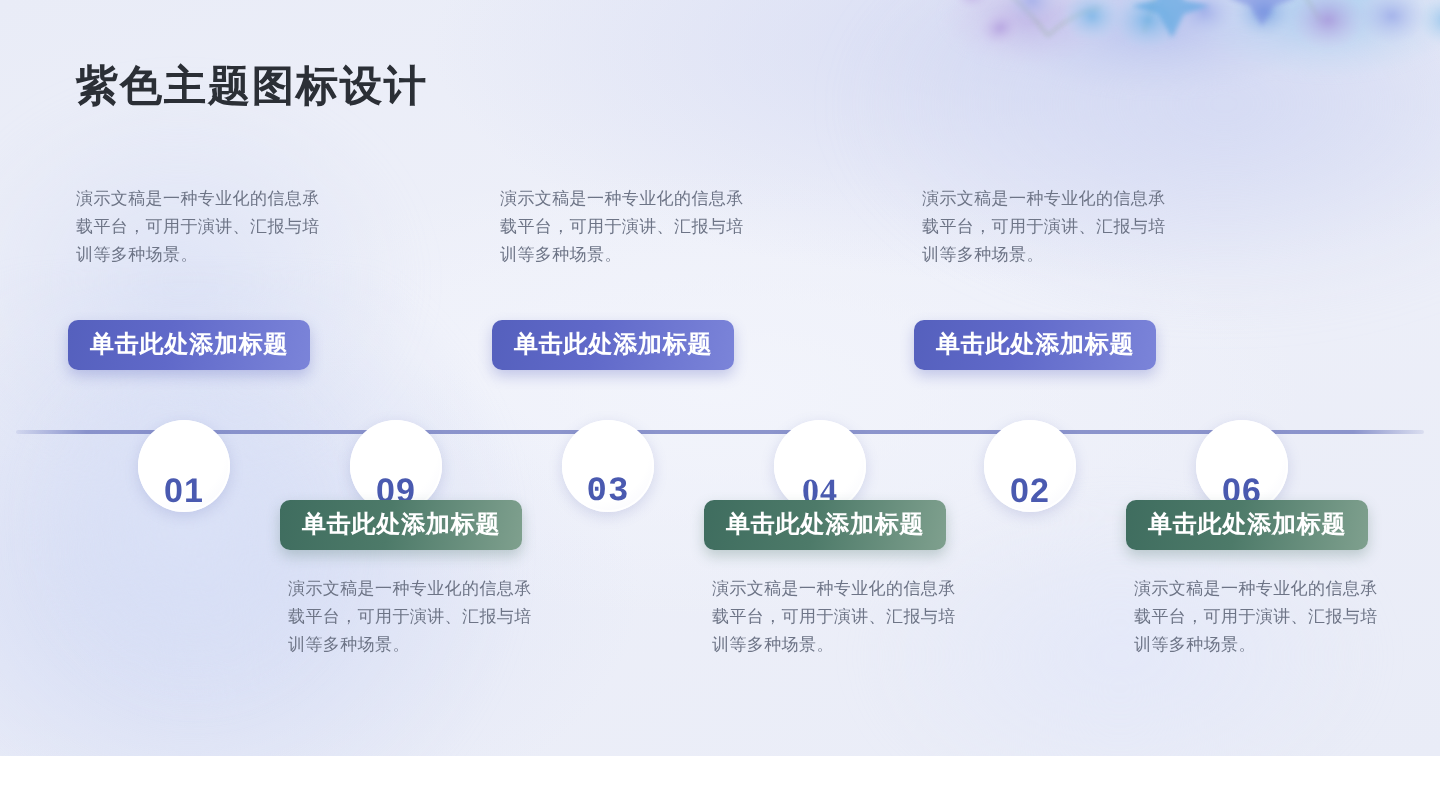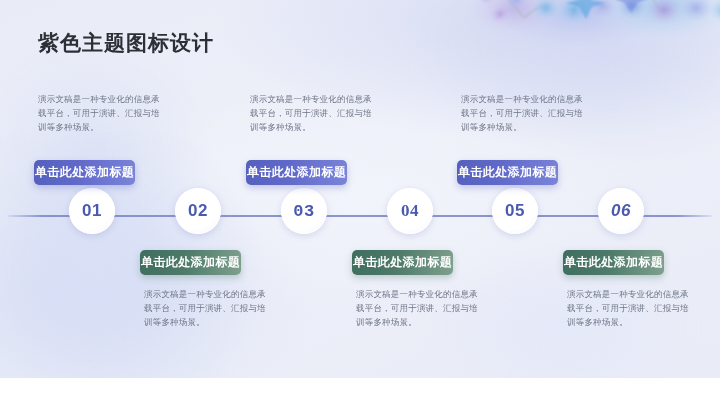--- a/index.html
+++ b/index.html
@@ -98,44 +98,44 @@
       rgba(122,132,196,0.15) 0%,
       rgba(122,132,196,0.85) 5%,
       rgba(122,132,196,0.85) 95%,
       rgba(122,132,196,0.15) 100%);
     border-radius: 2px;
   }
 
   
   .node {
     position: absolute;
-    top: 188px;
+    top: 210px;
     width: 46px;
     height: 46px;
     margin-left: -23px;
     border-radius: 50%;
     background: radial-gradient(circle at 38% 32%, #ffffff 0%, #ffffff 62%, #f4f5fb 100%);
     box-shadow: 0 2px 7px rgba(105,115,180,0.22),
                 0 0 0 1px rgba(255,255,255,0.85) inset;
     display: flex;
-    align-items: center;
+    align-items: flex-end;
     justify-content: center;
   }
   .node-num {
     font-size: 17px;
     font-weight: bold;
     color: #4a5ab0;
     letter-spacing: 0.5px;
   }
 
   
   .pill {
     position: absolute;
     height: 25px;
-    padding: 0 1px;
+    padding: 0 11px;
     display: flex;
     align-items: center;
     justify-content: center;
     border-radius: 5px;
     font-size: 12px;
     font-weight: bold;
     color: #ffffff;
     white-space: nowrap;
     letter-spacing: 0.4px;
   }
@@ -248,48 +248,48 @@
   <div id="steps">
       <div class="up">
         <div class="node" style="left: 92px;">
           <span class="node-num">01</span>
         </div>
         <div class="pill purple" style="left: 34px;">单击此处添加标题</div>
         <div class="desc" style="left: 38px;">演示文稿是一种专业化的信息承载平台，可用于演讲、汇报与培训等多种场景。</div>
       </div>
       <div class="down">
         <div class="node" style="left: 198px;">
-          <span class="node-num">02</span>
+          <span class="node-num">09</span>
         </div>
         <div class="pill green" style="left: 140px;">单击此处添加标题</div>
         <div class="desc" style="left: 144px;">演示文稿是一种专业化的信息承载平台，可用于演讲、汇报与培训等多种场景。</div>
       </div>
       <div class="up">
         <div class="node" style="left: 304px; font-family: Liberation Mono, monospace;">
           <span class="node-num">03</span>
         </div>
         <div class="pill purple" style="left: 246px;">单击此处添加标题</div>
         <div class="desc" style="left: 250px;">演示文稿是一种专业化的信息承载平台，可用于演讲、汇报与培训等多种场景。</div>
       </div>
       <div class="down">
         <div class="node" style="left: 410px; font-family: Liberation Serif, serif;">
           <span class="node-num">04</span>
         </div>
         <div class="pill green" style="left: 352px;">单击此处添加标题</div>
         <div class="desc" style="left: 356px;">演示文稿是一种专业化的信息承载平台，可用于演讲、汇报与培训等多种场景。</div>
       </div>
       <div class="up">
         <div class="node" style="left: 515px;">
-          <span class="node-num">05</span>
+          <span class="node-num">02</span>
         </div>
         <div class="pill purple" style="left: 457px;">单击此处添加标题</div>
         <div class="desc" style="left: 461px;">演示文稿是一种专业化的信息承载平台，可用于演讲、汇报与培训等多种场景。</div>
       </div>
       <div class="down">
-        <div class="node" style="left: 621px; font-style: italic;">
+        <div class="node" style="left: 621px;">
           <span class="node-num">06</span>
         </div>
         <div class="pill green" style="left: 563px;">单击此处添加标题</div>
         <div class="desc" style="left: 567px;">演示文稿是一种专业化的信息承载平台，可用于演讲、汇报与培训等多种场景。</div>
       </div>
     </div>
 
 </div>
 
 </body></html>

